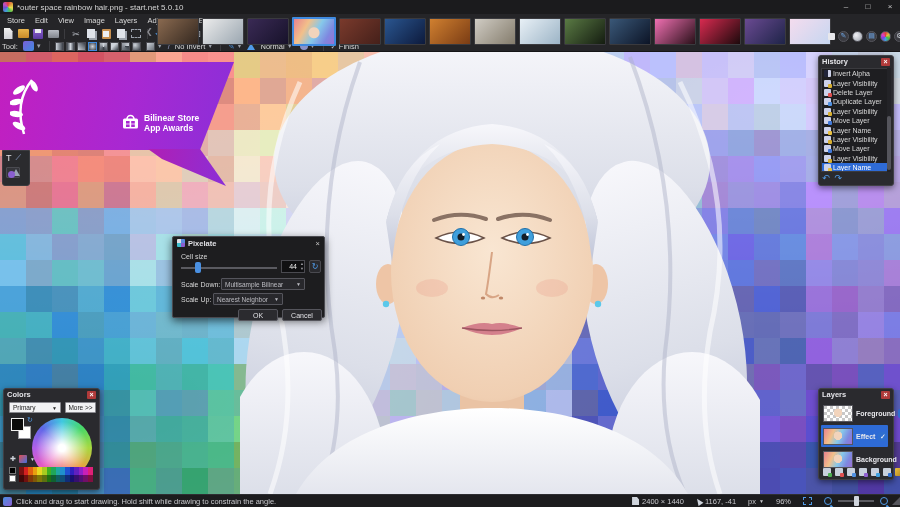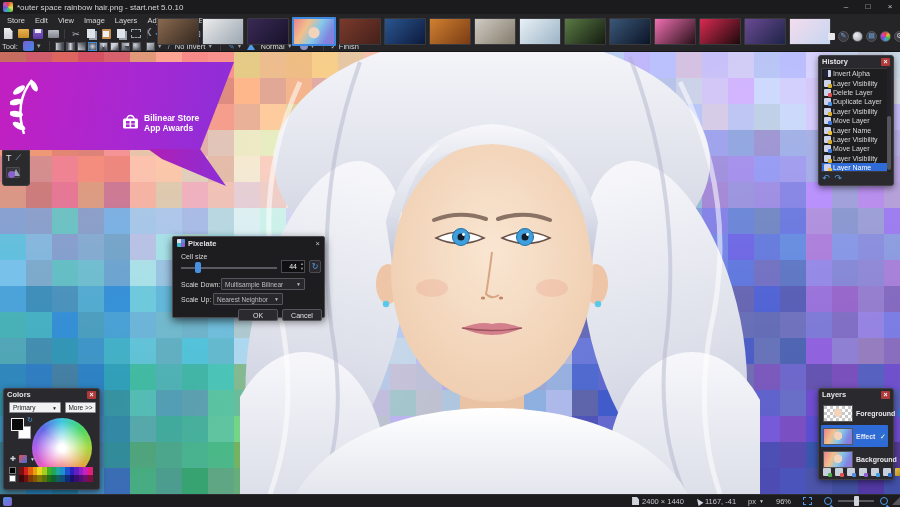--- a/index.html
+++ b/index.html
@@ -1171,20 +1171,21 @@
     <div class="dd" style="left:40px;top:56px;width:70px">
         <span>Nearest Neighbor</span>
         <span style="font-size:5px">▼</span>
       </div>
     <div class="dbtn" style="left:65px;top:72px">OK</div>
     <div class="dbtn" style="left:109px;top:72px">Cancel</div>
   </div>
 
   <div id="statusbar" class="abs">
     <span id="status-icon"></span>
+    <span>Click and drag to start drawing. Hold shift while drawing to constrain the angle.</span>
     <span style="flex:1"></span>
     <span class="sseg">
         <span class="page-ico"></span>
         <span>2400 × 1440</span>
       </span>
     <span class="sseg">
         <span class="cursor-ico"></span>
         <span>1167, -41</span>
       </span>
     <span class="sseg">

